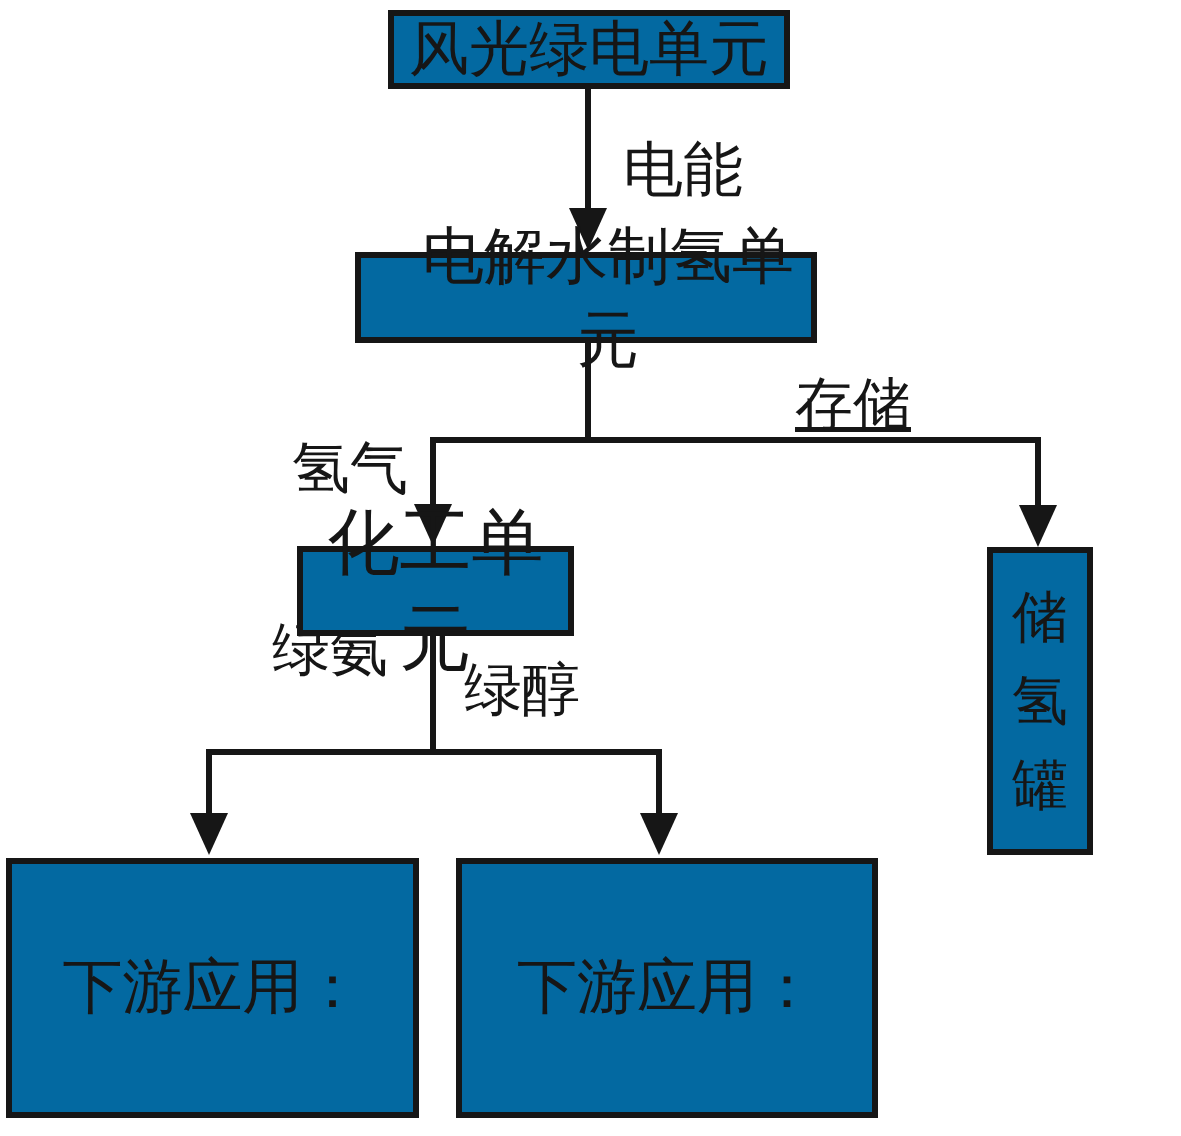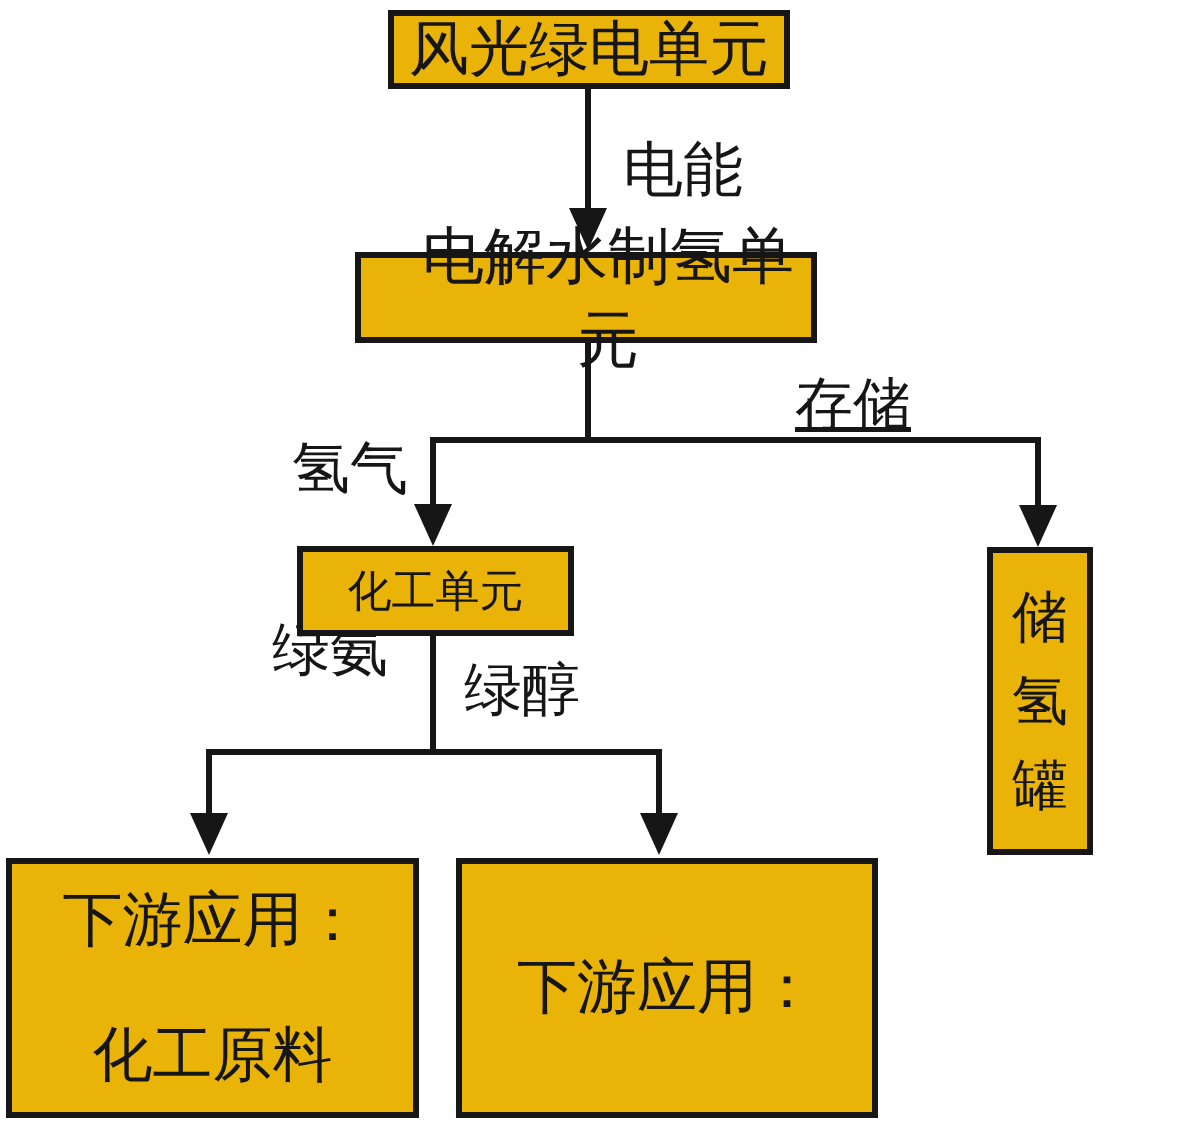--- a/index.html
+++ b/index.html
@@ -8,28 +8,28 @@
     width:1181px;height:1136px;
     background:#ffffff;
     font-family:"Liberation Serif","DejaVu Serif",serif;
     color:#161616;
     overflow:hidden;
   }
   
   .node{
     position:absolute;
     border:6px solid #161616;
-    background:#eab308;
+    background:#0369a1;
     display:flex;align-items:center;justify-content:center;
     text-align:center;
     box-sizing:border-box;
   }
   #node-green-power   {left:388px; top:10px;  width:402px; height:79px;  font-size:60px;}
   #node-electrolysis  {left:355px; top:252px; width:462px; height:91px;  font-size:62px;padding-left:44px;}
-  #node-chemical      {left:297px; top:546px; width:277px; height:90px;  font-size:44px;}
+  #node-chemical      {left:297px; top:546px; width:277px; height:90px;  font-size:72px;}
   #node-tank          {left:987px; top:547px; width:106px; height:308px; font-size:56px;}
   #node-downstream-chem   {left:6px;   top:858px; width:413px; height:260px; font-size:60px;}
   #node-downstream-energy {left:456px; top:858px; width:422px; height:260px; font-size:60px;}
 
   .two-line{display:flex;flex-direction:column;align-items:center;line-height:1.52;gap:43px;}
   .tank-text{
     width:58px;
     line-height:1.5;
     word-break:break-all;
     text-align:center;
@@ -107,21 +107,20 @@
     <span>化工单元</span>
   </div>
 
   <div class="node" id="node-tank">
     <span class="tank-text">储氢罐</span>
   </div>
 
   <div class="node" id="node-downstream-chem">
     <span class="two-line">
       <span>下游应用：</span>
-      <span>化工原料</span>
     </span>
   </div>
 
   <div class="node" id="node-downstream-energy">
     <span class="two-line">
       <span>下游应用：</span>
     </span>
   </div>
 
 </div>

